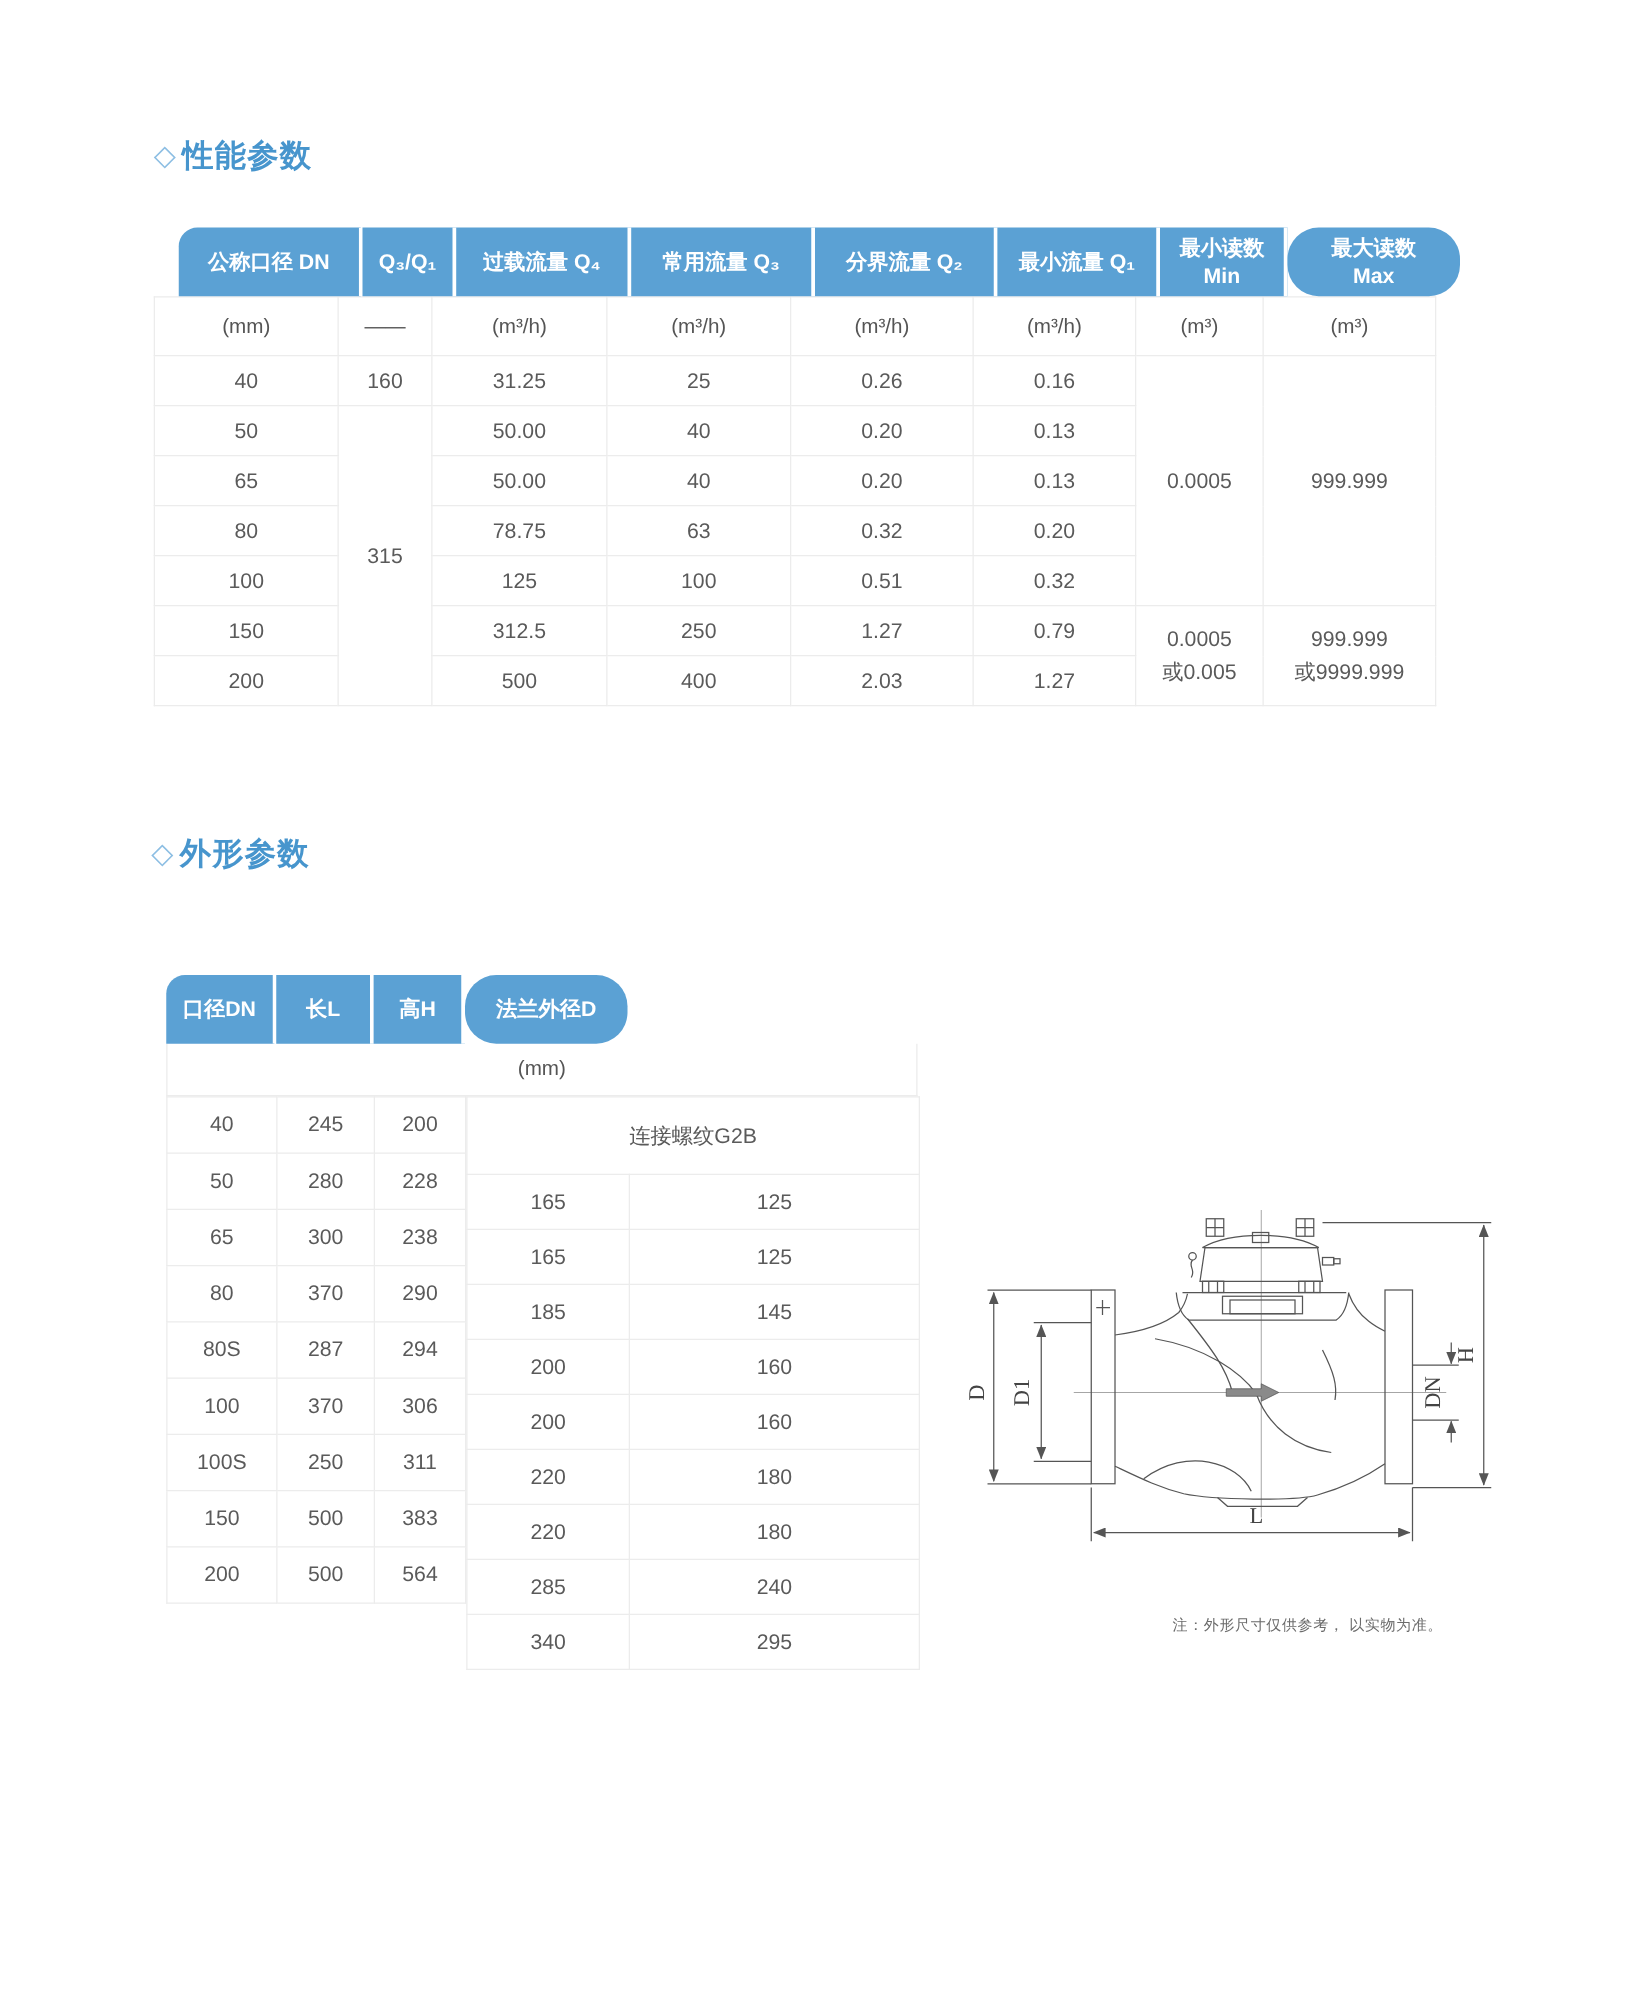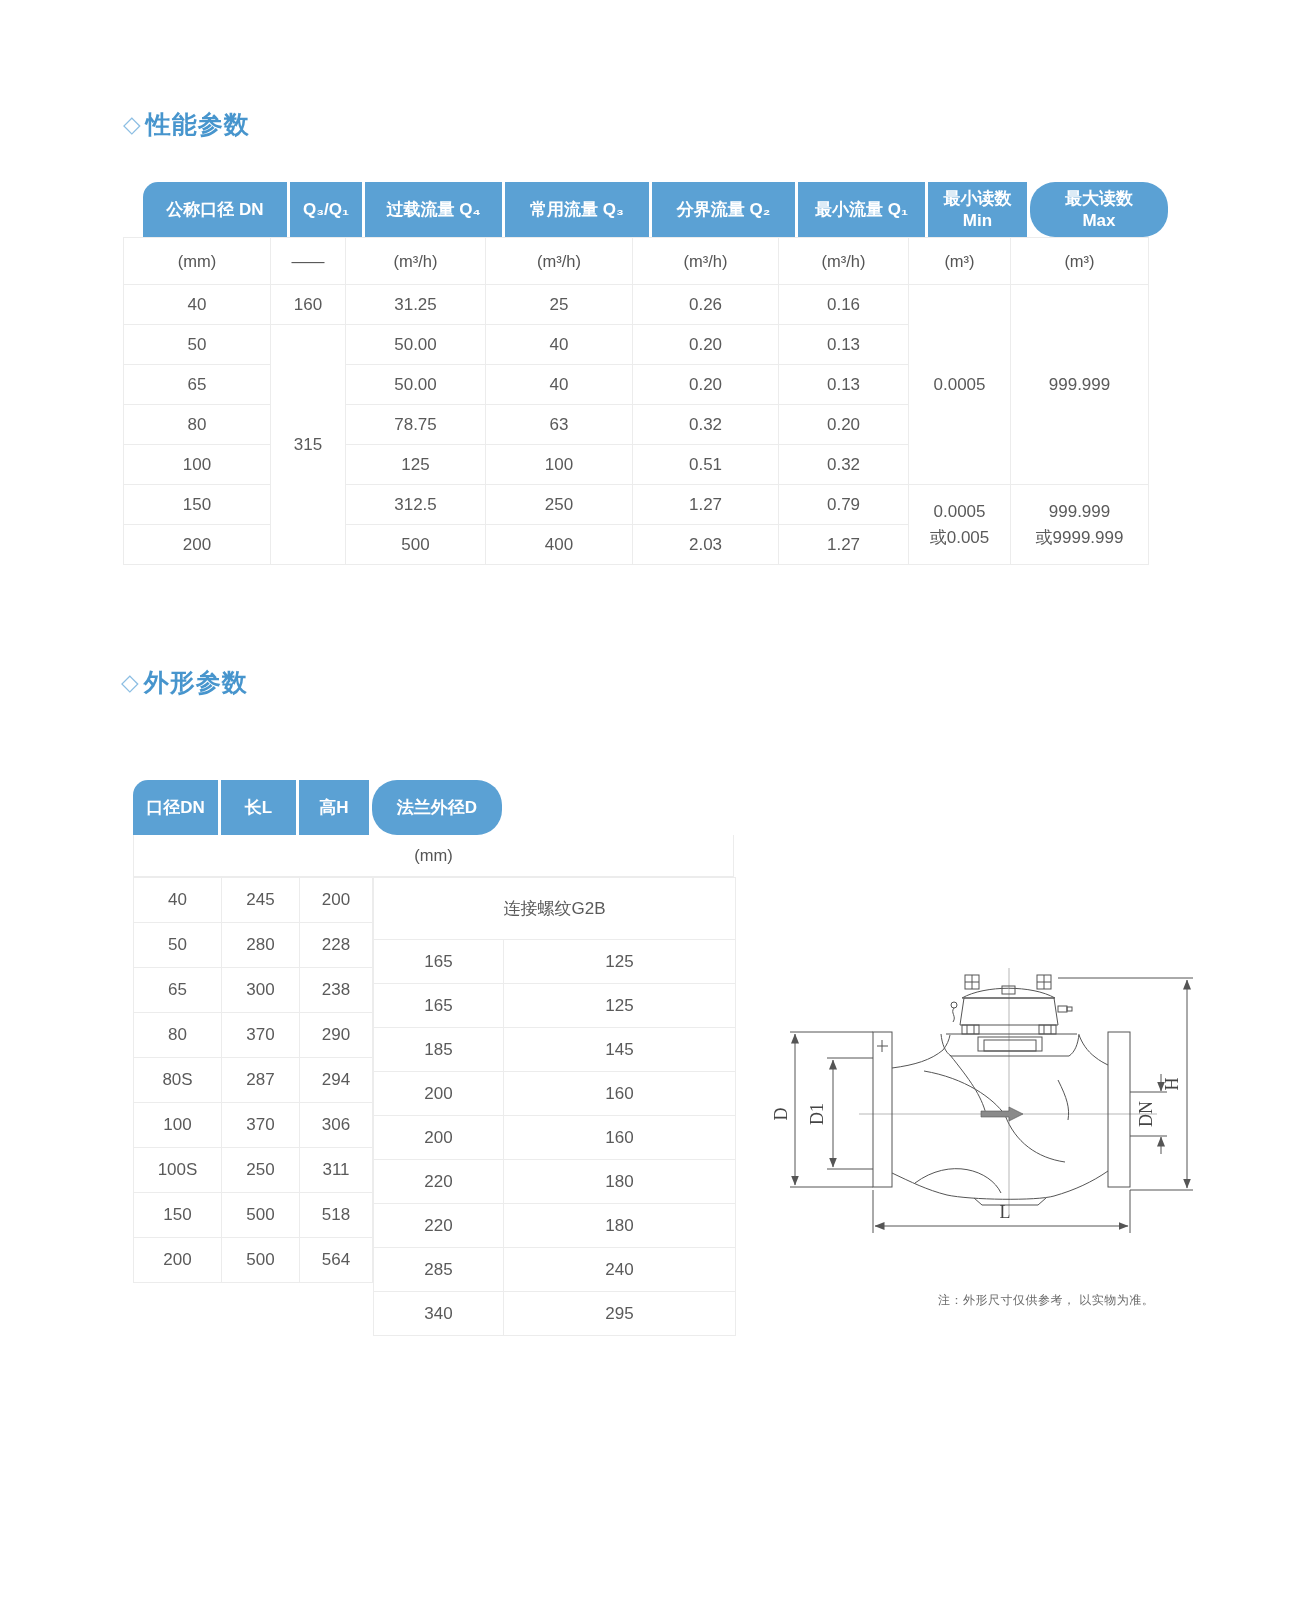--- a/index.html
+++ b/index.html
@@ -224,21 +224,21 @@
               <td>306</td>
             </tr>
         <tr>
               <td>100S</td>
               <td>250</td>
               <td>311</td>
             </tr>
         <tr>
               <td>150</td>
               <td>500</td>
-              <td>518</td>
+              <td>383</td>
             </tr>
         <tr>
               <td>200</td>
               <td>500</td>
               <td>564</td>
             </tr>
       </tbody>
         </table>
       <table class="grid dim-right">
         <colgroup>

